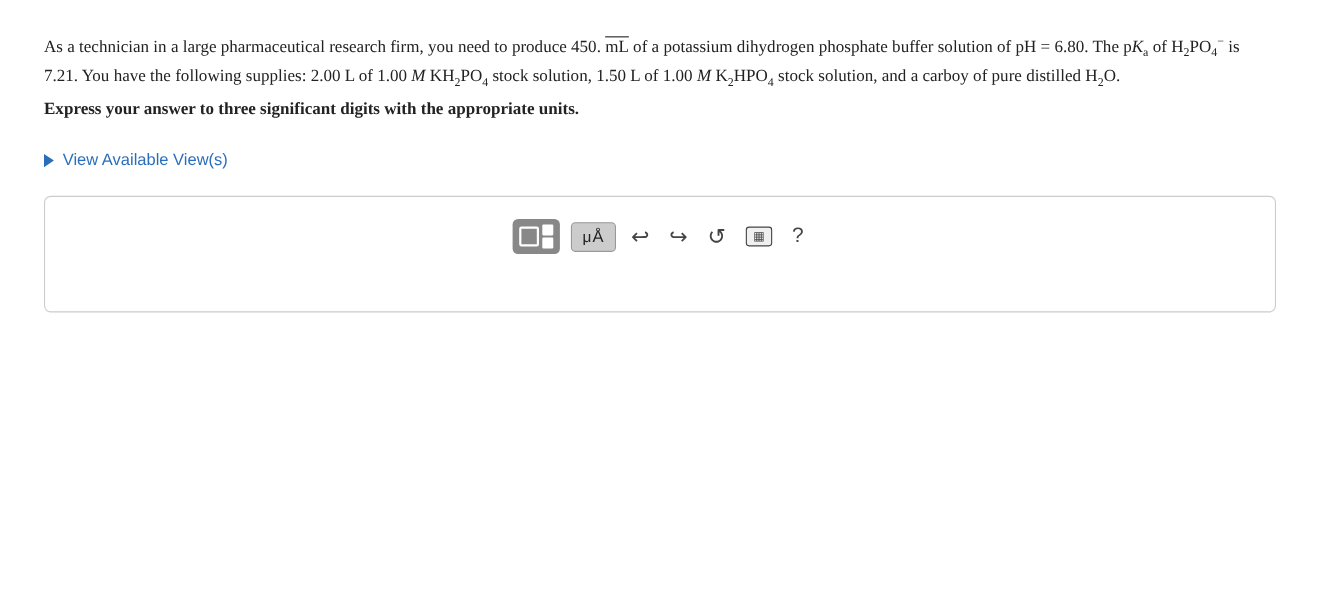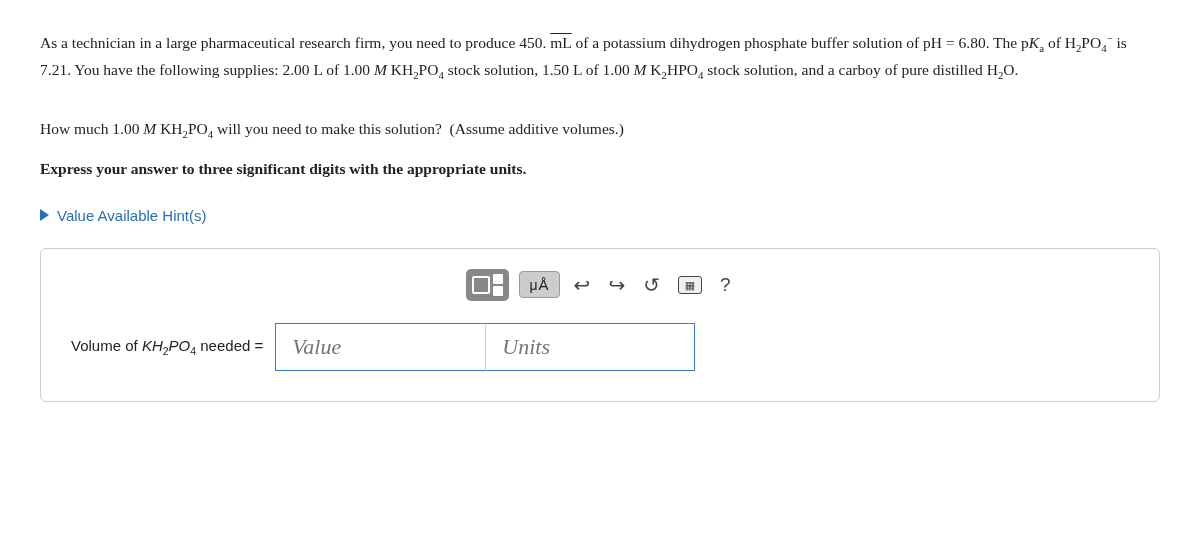--- a/index.html
+++ b/index.html
@@ -13,21 +13,21 @@
       font-family: Georgia, 'Times New Roman', serif;
       font-size: 16px;
       color: #222222;
       width: 1200px;
       min-height: 537px;
       padding: 30px 40px;
     }
 
     .problem-text {
       line-height: 1.6;
-      margin-bottom: 33px;
+      margin-bottom: 4px;
       font-size: 15.5px;
     }
 
     .question-text {
       line-height: 1.6;
       margin-bottom: 14px;
       font-size: 15.5px;
     }
 
     .bold-instruction {
@@ -222,31 +222,28 @@
 
 <div>
 
   <p class="problem-text">
     As a technician in a large pharmaceutical research firm, you need to produce 450.&nbsp;<span style="text-decoration:overline;">mL</span>&nbsp;of a potassium
     dihydrogen phosphate buffer solution of pH&nbsp;=&nbsp;6.80. The p<em>K</em><sub>a</sub> of H<sub>2</sub>PO<sub>4</sub><sup>−</sup>&nbsp;is 7.21. You have the following
     supplies: 2.00 L of 1.00 <em>M</em> KH<sub>2</sub>PO<sub>4</sub> stock solution, 1.50 L of 1.00 <em>M</em> K<sub>2</sub>HPO<sub>4</sub> stock solution, and a carboy
     of pure distilled H<sub>2</sub>O.
   </p>
 
-  <p class="question-text">
-    How much 1.00 <em>M</em> KH<sub>2</sub>PO<sub>4</sub> will you need to make this solution?&nbsp; (Assume additive volumes.)
-  </p>
 
   <p class="bold-instruction">
     Express your answer to three significant digits with the appropriate units.
   </p>
 
   <div class="hint-row">
     <div class="hint-triangle"></div>
-    <span>Value Available Hint(s)</span>
+    <span>View Available View(s)</span>
   </div>
 
   <div class="answer-box">
 
     <div class="toolbar-row">
 
       <div class="toolbar-icon-group">
         <div class="icon-square-outline"></div>
         <div class="icon-two-squares">
           <div class="sq-top"></div>
@@ -274,23 +271,16 @@
       <button class="toolbar-btn">
         <span class="keyboard-icon"></span>
       </button>
 
       <button class="toolbar-btn question">
         <span>?</span>
       </button>
 
     </div>
 
-    <div class="input-row">
-      <span class="label-text">
-        Volume of <em>KH</em><sub>2</sub><em>PO</em><sub>4</sub> needed =
-      </span>
-      <input type="text" class="value-input" placeholder="Value" style="">
-      <input type="text" class="units-input" placeholder="Units" style="">
-    </div>
 
   </div>
 
 </div>
 
 </body></html>

